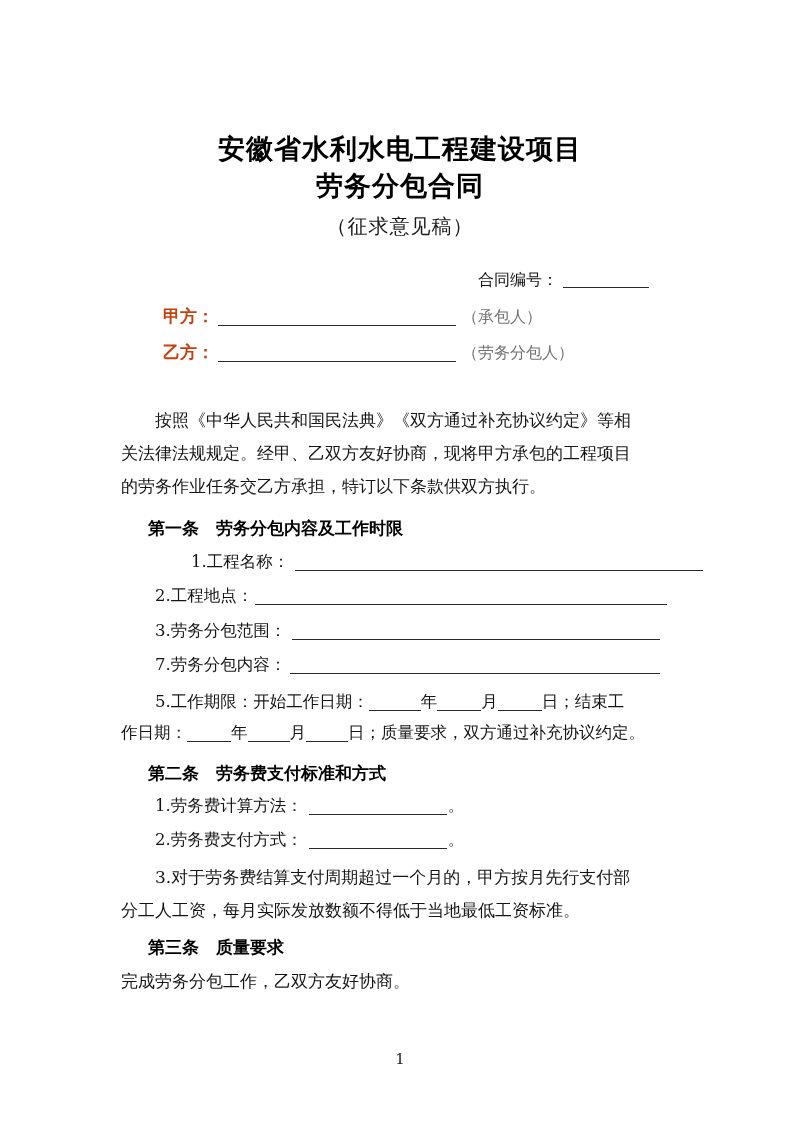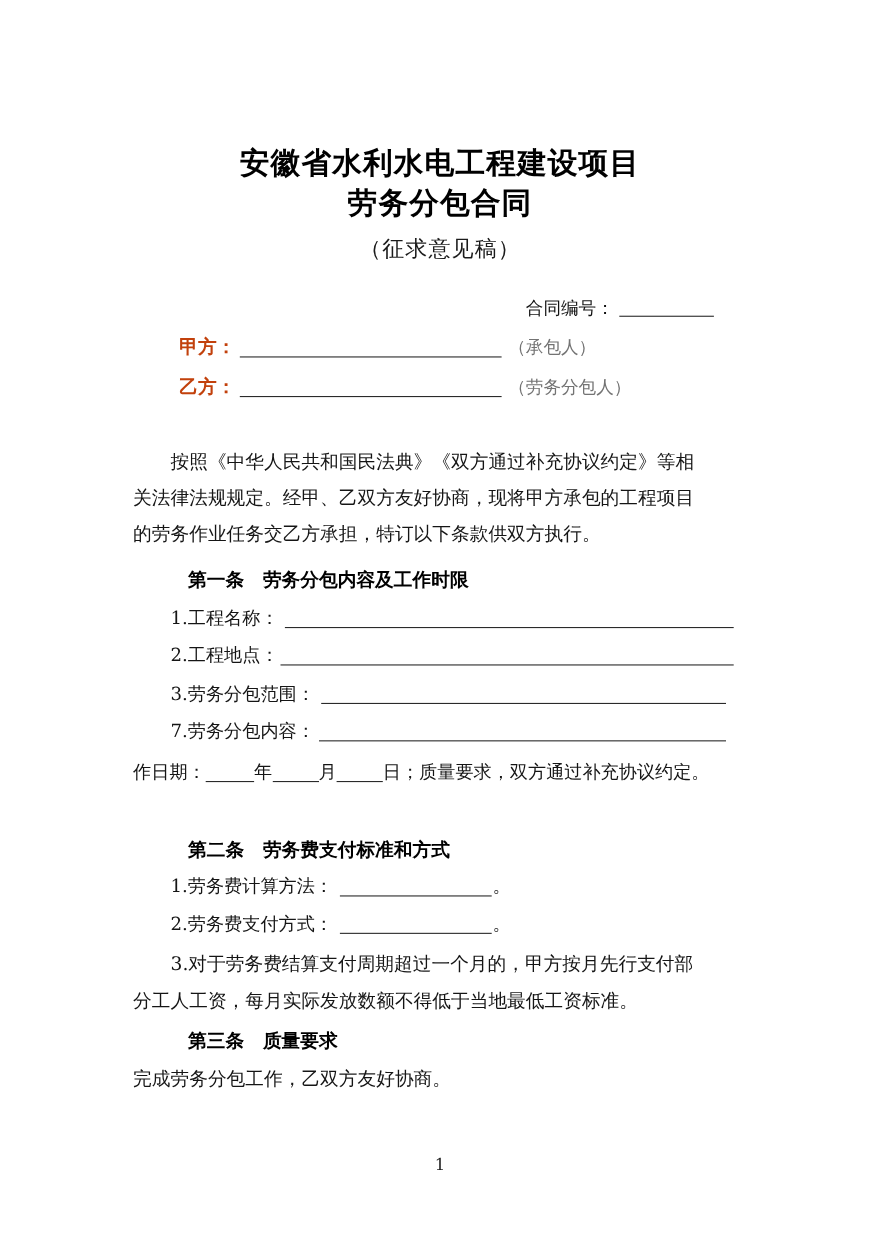--- a/index.html
+++ b/index.html
@@ -83,21 +83,21 @@
     margin: 0 6px 0 4px;
   }
   .party-note {
     font-family: "DejaVu Serif", "Liberation Serif", serif;
     font-size: 16px;
     color: #737373;
   }
   .indent { text-indent: 34px; }
   .article-heading {
     position: absolute;
-    left: 171px;
+    left: 148px;
     font-family: "DejaVu Sans", "Liberation Sans", sans-serif;
     font-weight: 700;
     font-size: 17px;
     line-height: 28px;
     color: #000000;
     white-space: nowrap;
   }
   .item-line {
     position: absolute;
     left: 155px;
@@ -167,37 +167,40 @@
   </div>
 
   <div class="para" style="top:404px;">
     <div class="row indent">按照《中华人民共和国民法典》《双方通过补充协议约定》等相</div>
     <div class="row">关法律法规规定。经甲、乙双方友好协商，现将甲方承包的工程项目</div>
     <div class="row">的劳务作业任务交乙方承担，特订以下条款供双方执行。</div>
   </div>
 
   <div class="article-heading" style="top:514px;">第一条　劳务分包内容及工作时限</div>
 
-  <div class="item-line" style="top:548px;">
+  <div class="item-line" style="top:548px;margin-left:36px;">
     <span>1.工程名称：</span><span class="rule rule-full-1"></span>
   </div>
 
   <div class="item-line" style="top:582px;">
     <span>2.工程地点：</span><span class="rule rule-full-2"></span>
   </div>
 
   <div class="item-line" style="top:617px;">
     <span>3.劳务分包范围：</span><span class="rule rule-full-3"></span>
   </div>
 
   <div class="item-line" style="top:651px;">
     <span>7.劳务分包内容：</span><span class="rule rule-full-4"></span>
   </div>
 
   <div class="para" style="top:686px; font-size:16.5px; line-height:31px;">
+    <div class="row" style="text-indent:34px;">
+      <span>5.工作期限：开始工作日期：</span><span class="rule rule-date-lg"></span><span>年</span><span class="rule rule-date-md"></span><span>月</span><span class="rule rule-date-md"></span><span>日；结束工</span>
+    </div>
     <div class="row">
       <span>作日期：</span><span class="rule rule-date-md"></span><span>年</span><span class="rule rule-date-sm"></span><span>月</span><span class="rule rule-date-sm"></span><span>日；质量要求，双方通过补充协议约定。</span>
     </div>
   </div>
 
   <div class="article-heading" style="top:759px;">第二条　劳务费支付标准和方式</div>
 
   <div class="item-line" style="top:792px;">
     <span>1.劳务费计算方法：</span><span class="rule rule-short"></span><span>。</span>
   </div>

